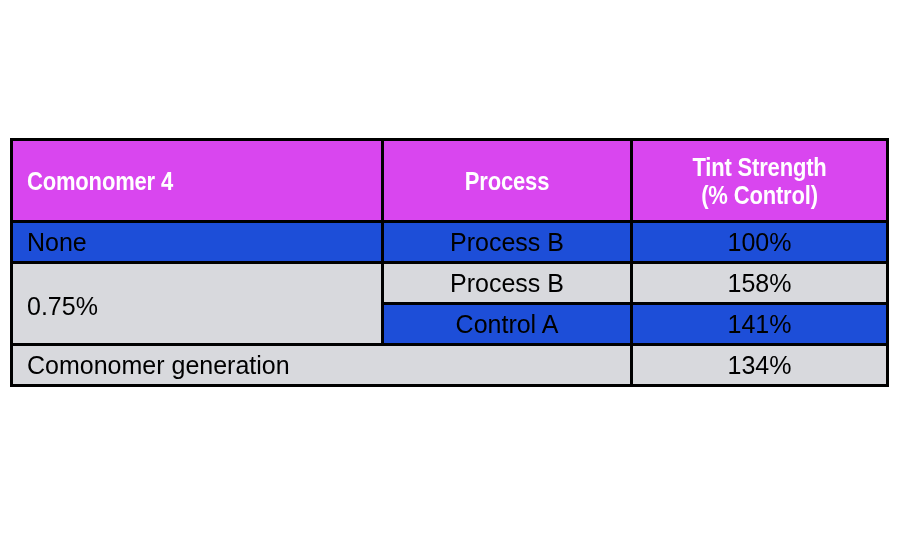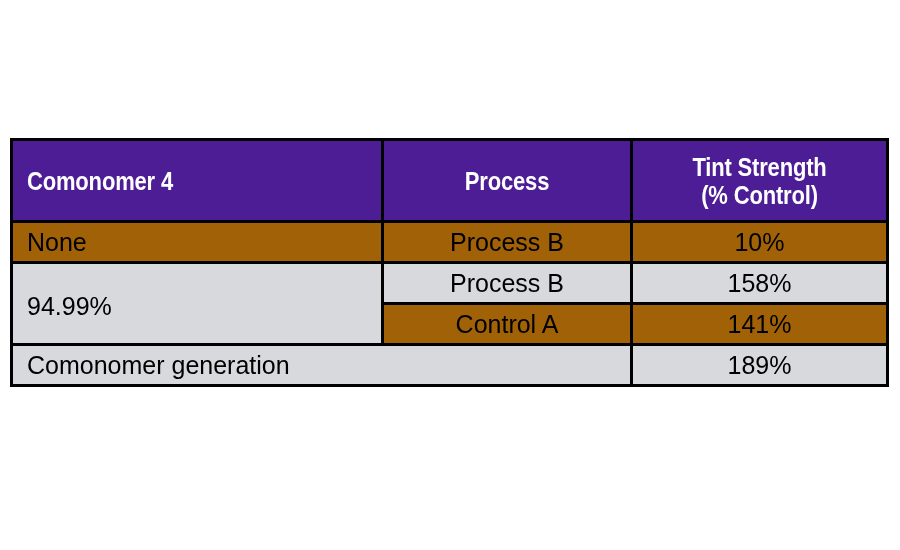--- a/index.html
+++ b/index.html
@@ -28,21 +28,21 @@
     table-layout: fixed;
     background: #ffffff;
   }
 
   table.data-table col.c1 { width: 371px; }
   table.data-table col.c2 { width: 249px; }
   table.data-table col.c3 { width: 256px; }
 
   
   thead th {
-    background: #4c1d95;
+    background: #d946ef;
     color: #ffffff;
     border: 3px solid #000000;
     padding: 0;
     height: 79px;
     vertical-align: middle;
     font-weight: bold;
     letter-spacing: -0.2px;
   }
   th .hdr-inner {
     display: block;
@@ -63,21 +63,21 @@
   }
   th.h-center { }
 
   
   tbody td {
     border: 3px solid #000000;
     font-size: 25px;
     color: #000000;
     height: 38px;
     padding: 0;
-    background: #a16207;
+    background: #1d4ed8;
   }
   tbody td.cell-left {
     text-align: left;
     padding-left: 14px;
   }
   tbody td.cell-center {
     text-align: center;
     margin-top: 19px;
   }
   tbody td.shade {
@@ -123,27 +123,27 @@
     <tbody>
 
       <tr>
         <td class="cell-left">
           <span class="txt">None</span>
         </td>
         <td class="cell-center">
           <span class="txt">Process B</span>
         </td>
         <td class="cell-center">
-          <span class="txt">10%</span>
+          <span class="txt">100%</span>
         </td>
       </tr>
 
       <tr>
         <td class="cell-left shade merged-left" rowspan="2">
-          <span class="txt">94.99%</span>
+          <span class="txt">0.75%</span>
         </td>
         <td class="cell-center shade">
           <span class="txt">Process B</span>
         </td>
         <td class="cell-center shade">
           <span class="txt">158%</span>
         </td>
       </tr>
 
       <tr>
@@ -153,19 +153,19 @@
         <td class="cell-center">
           <span class="txt">141%</span>
         </td>
       </tr>
 
       <tr>
         <td class="cell-left shade" colspan="2">
           <span class="txt">Comonomer generation</span>
         </td>
         <td class="cell-center shade">
-          <span class="txt">189%</span>
+          <span class="txt">134%</span>
         </td>
       </tr>
 
     </tbody>
   </table>
 </div>
 
 </body></html>

